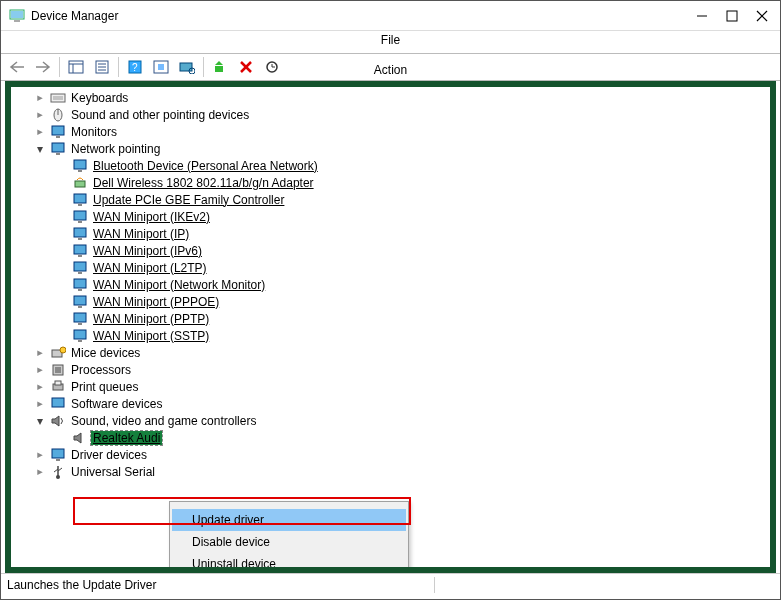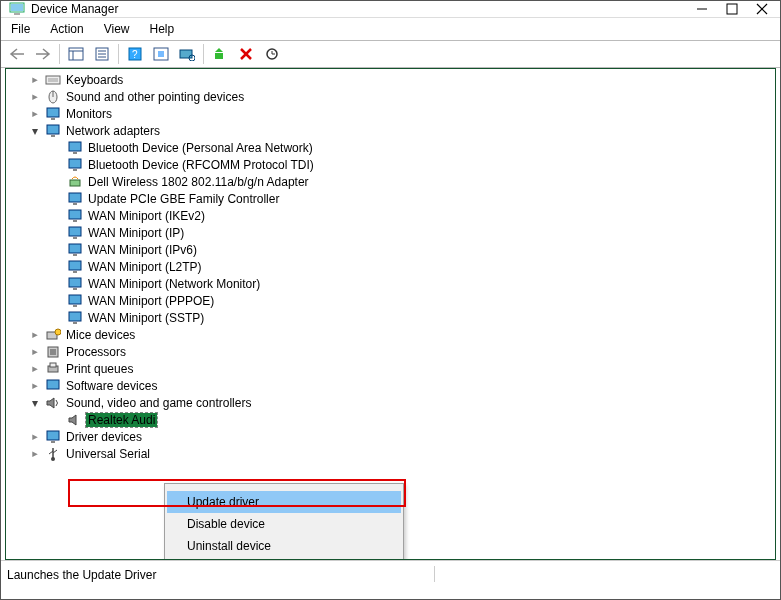--- a/index.html
+++ b/index.html
@@ -1,44 +1,44 @@
 <!DOCTYPE html>
 <html><head>
 <meta charset="utf-8">
 <style>
 * { box-sizing: border-box; margin: 0; padding: 0; }
 body { font-family: "Segoe UI", Tahoma, sans-serif; font-size: 12px; background: #fff; width: 781px; height: 600px; overflow: hidden; border: 1px solid #555; }
-.titlebar { height: 17px; display: flex; align-items: center; padding: 0 8px; border-bottom: 1px solid #ddd; }
+.titlebar { height: 30px; display: flex; align-items: center; padding: 0 8px; border-bottom: 1px solid #ddd; }
 .titlebar .icon { width: 16px; height: 16px; margin-right: 6px; }
 .titlebar .title { flex: 1; font-size: 12px; }
 .titlebar .winbtns { display: flex; gap: 18px; margin-right: 4px; }
 .titlebar .winbtn { width: 12px; height: 12px; display: flex; align-items: center; justify-content: center; font-size: 14px;}
-.menubar { height: 22px; display: flex; align-items: center; padding: 0 6px; gap: 12px; }
+.menubar { height: 22px; display: flex; align-items: center; padding: 0 6px; gap: 12px; flex-direction: column; }
 .menubar span { padding: 2px 4px; }
 .toolbar { height: 28px; display: flex; align-items: center; padding: 2px 4px; border-top: 1px solid #bbb; border-bottom: 1px solid #bbb; gap: 2px; background:#fff;}
 .tbtn { width: 24px; height: 24px; display: flex; align-items: center; justify-content: center; border: 1px solid transparent; }
 .tbsep { width: 1px; height: 20px; background: #ccc; margin: 0 2px; }
-.tree-container { position: relative; height: 492px; border: 1px solid #14532d; margin: 0 4px; overflow: hidden; background:#fff;}
+.tree-container { position: relative; height: 492px; border: 6px solid #14532d; margin: 0 4px; overflow: hidden; background:#fff;}
 .tree { padding: 2px 0; overflow-y: scroll; height: 100%; }
 .node { display: flex; align-items: center; height: 17px; padding-left: 4px; white-space: nowrap; }
 .node .arrow { width: 14px; text-align: center; color: #666; font-size: 10px; }
 .node .arrow.expanded::before { content: "▾"; color:#444; font-size:12px;}
 .node .arrow.collapsed::before { content: "▸"; color:#888; font-size:11px;}
 .node .arrow.none { visibility: hidden; }
 .node .devicon { width: 16px; height: 16px; margin: 0 3px; flex-shrink:0;}
 .node .label { padding: 0 2px; }
 .node.selected .label { background: #15803d; outline: 1px dashed #888; text-align: center; }
 .lvl1 { padding-left: 22px; }
-.lvl2 { padding-left: 44px; }
+.lvl2 { padding-left: 44px; text-decoration: underline; }
 .contextmenu { position: absolute; background: #f0f0f0; border: 1px solid #a0a0a0; box-shadow: 2px 2px 4px rgba(0,0,0,0.2); padding: 7px 2px; min-width: 240px; z-index: 10; }
 .contextmenu .mi { padding: 4px 20px; font-size: 12px; }
 .contextmenu .mi.highlight { background: #90c8f6; }
 .contextmenu .msep { height: 1px; background: #ccc; margin: 2px 6px; }
 .highlight-box { position: absolute; border: 2px solid #e00000; pointer-events: none; z-index: 11; }
-.statusbar { height: 22px; display: flex; align-items: flex-end; padding: 0 6px; border-top: 1px solid #ccc; background:#fff; }
+.statusbar { height: 22px; display: flex; align-items: center; padding: 8px 6px; border-top: 1px solid #ccc; background:#fff; }
 .sbsep { border-left:1px solid #ccc; height:16px; margin-left:auto; width:340px;}
 svg { display: block; }
 </style>
 </head>
 <body>
 
 <div class="titlebar">
   <span class="icon">
     <svg viewBox="0 0 16 16">
         <rect x="1" y="2" width="14" height="9" fill="#fff" stroke="#2a6"></rect>
@@ -179,43 +179,33 @@
     </div>
 
     <div class="node lvl1">
       <span class="arrow expanded"></span>
       <span class="devicon">
           <svg viewBox="0 0 16 16">
             <rect x="2" y="2" width="12" height="9" fill="#5ad" stroke="#037"></rect>
             <rect x="6" y="12" width="4" height="2" fill="#888"></rect>
           </svg>
         </span>
-      <span class="label">Network adapters</span>
+      <span class="label">Network pointing</span>
     </div>
 
     <div id="net-children">
         <div class="node lvl2">
           <span class="arrow none"></span>
           <span class="devicon">
             <svg viewBox="0 0 16 16">
               <rect x="2" y="2" width="12" height="9" fill="#5ad" stroke="#037"></rect>
               <rect x="6" y="12" width="4" height="2" fill="#888"></rect>
             </svg>
           </span>
           <span class="label">Bluetooth Device (Personal Area Network)</span>
-        </div>
-        <div class="node lvl2">
-          <span class="arrow none"></span>
-          <span class="devicon">
-            <svg viewBox="0 0 16 16">
-              <rect x="2" y="2" width="12" height="9" fill="#5ad" stroke="#037"></rect>
-              <rect x="6" y="12" width="4" height="2" fill="#888"></rect>
-            </svg>
-          </span>
-          <span class="label">Bluetooth Device (RFCOMM Protocol TDI)</span>
         </div>
         <div class="node lvl2">
           <span class="arrow none"></span>
           <span class="devicon">
             <svg viewBox="0 0 16 16">
               <rect x="3" y="6" width="10" height="6" fill="#8c8" stroke="#363"></rect>
               <path d="M5 5 Q8 1 11 5" stroke="#e80" fill="none"></path>
             </svg>
           </span>
           <span class="label">Dell Wireless 1802 802.11a/b/g/n Adapter</span>
@@ -282,20 +272,30 @@
         </div>
         <div class="node lvl2">
           <span class="arrow none"></span>
           <span class="devicon">
             <svg viewBox="0 0 16 16">
               <rect x="2" y="2" width="12" height="9" fill="#5ad" stroke="#037"></rect>
               <rect x="6" y="12" width="4" height="2" fill="#888"></rect>
             </svg>
           </span>
           <span class="label">WAN Miniport (PPPOE)</span>
+        </div>
+        <div class="node lvl2">
+          <span class="arrow none"></span>
+          <span class="devicon">
+            <svg viewBox="0 0 16 16">
+              <rect x="2" y="2" width="12" height="9" fill="#5ad" stroke="#037"></rect>
+              <rect x="6" y="12" width="4" height="2" fill="#888"></rect>
+            </svg>
+          </span>
+          <span class="label">WAN Miniport (PPTP)</span>
         </div>
         <div class="node lvl2">
           <span class="arrow none"></span>
           <span class="devicon">
             <svg viewBox="0 0 16 16">
               <rect x="2" y="2" width="12" height="9" fill="#5ad" stroke="#037"></rect>
               <rect x="6" y="12" width="4" height="2" fill="#888"></rect>
             </svg>
           </span>
           <span class="label">WAN Miniport (SSTP)</span>

